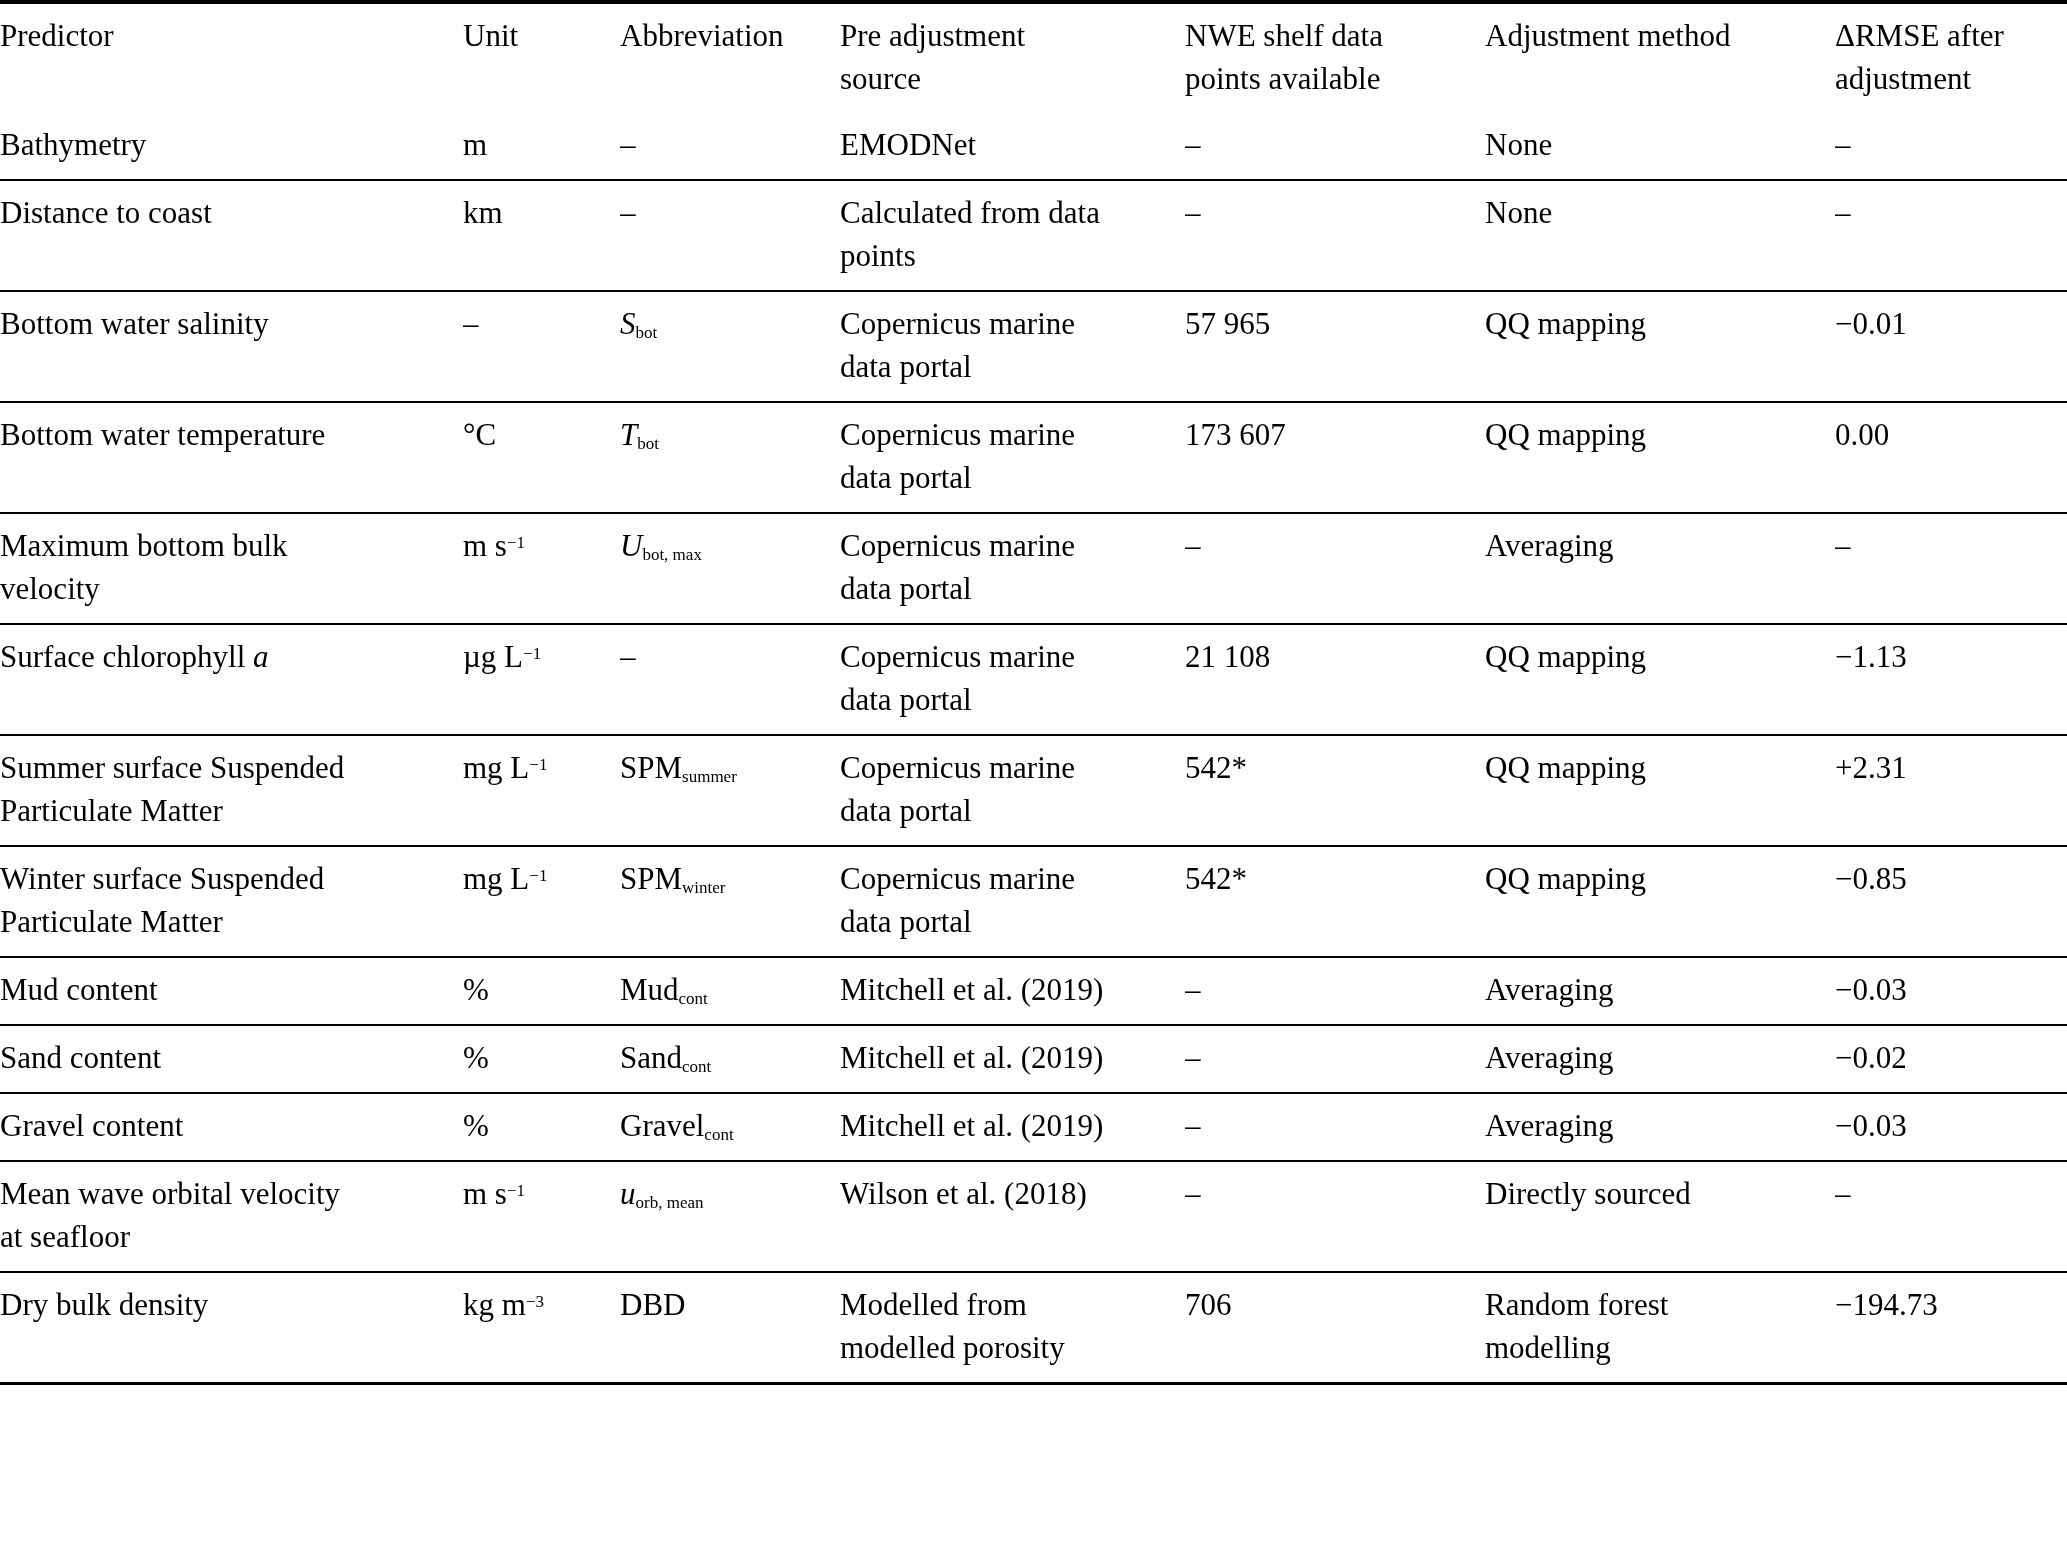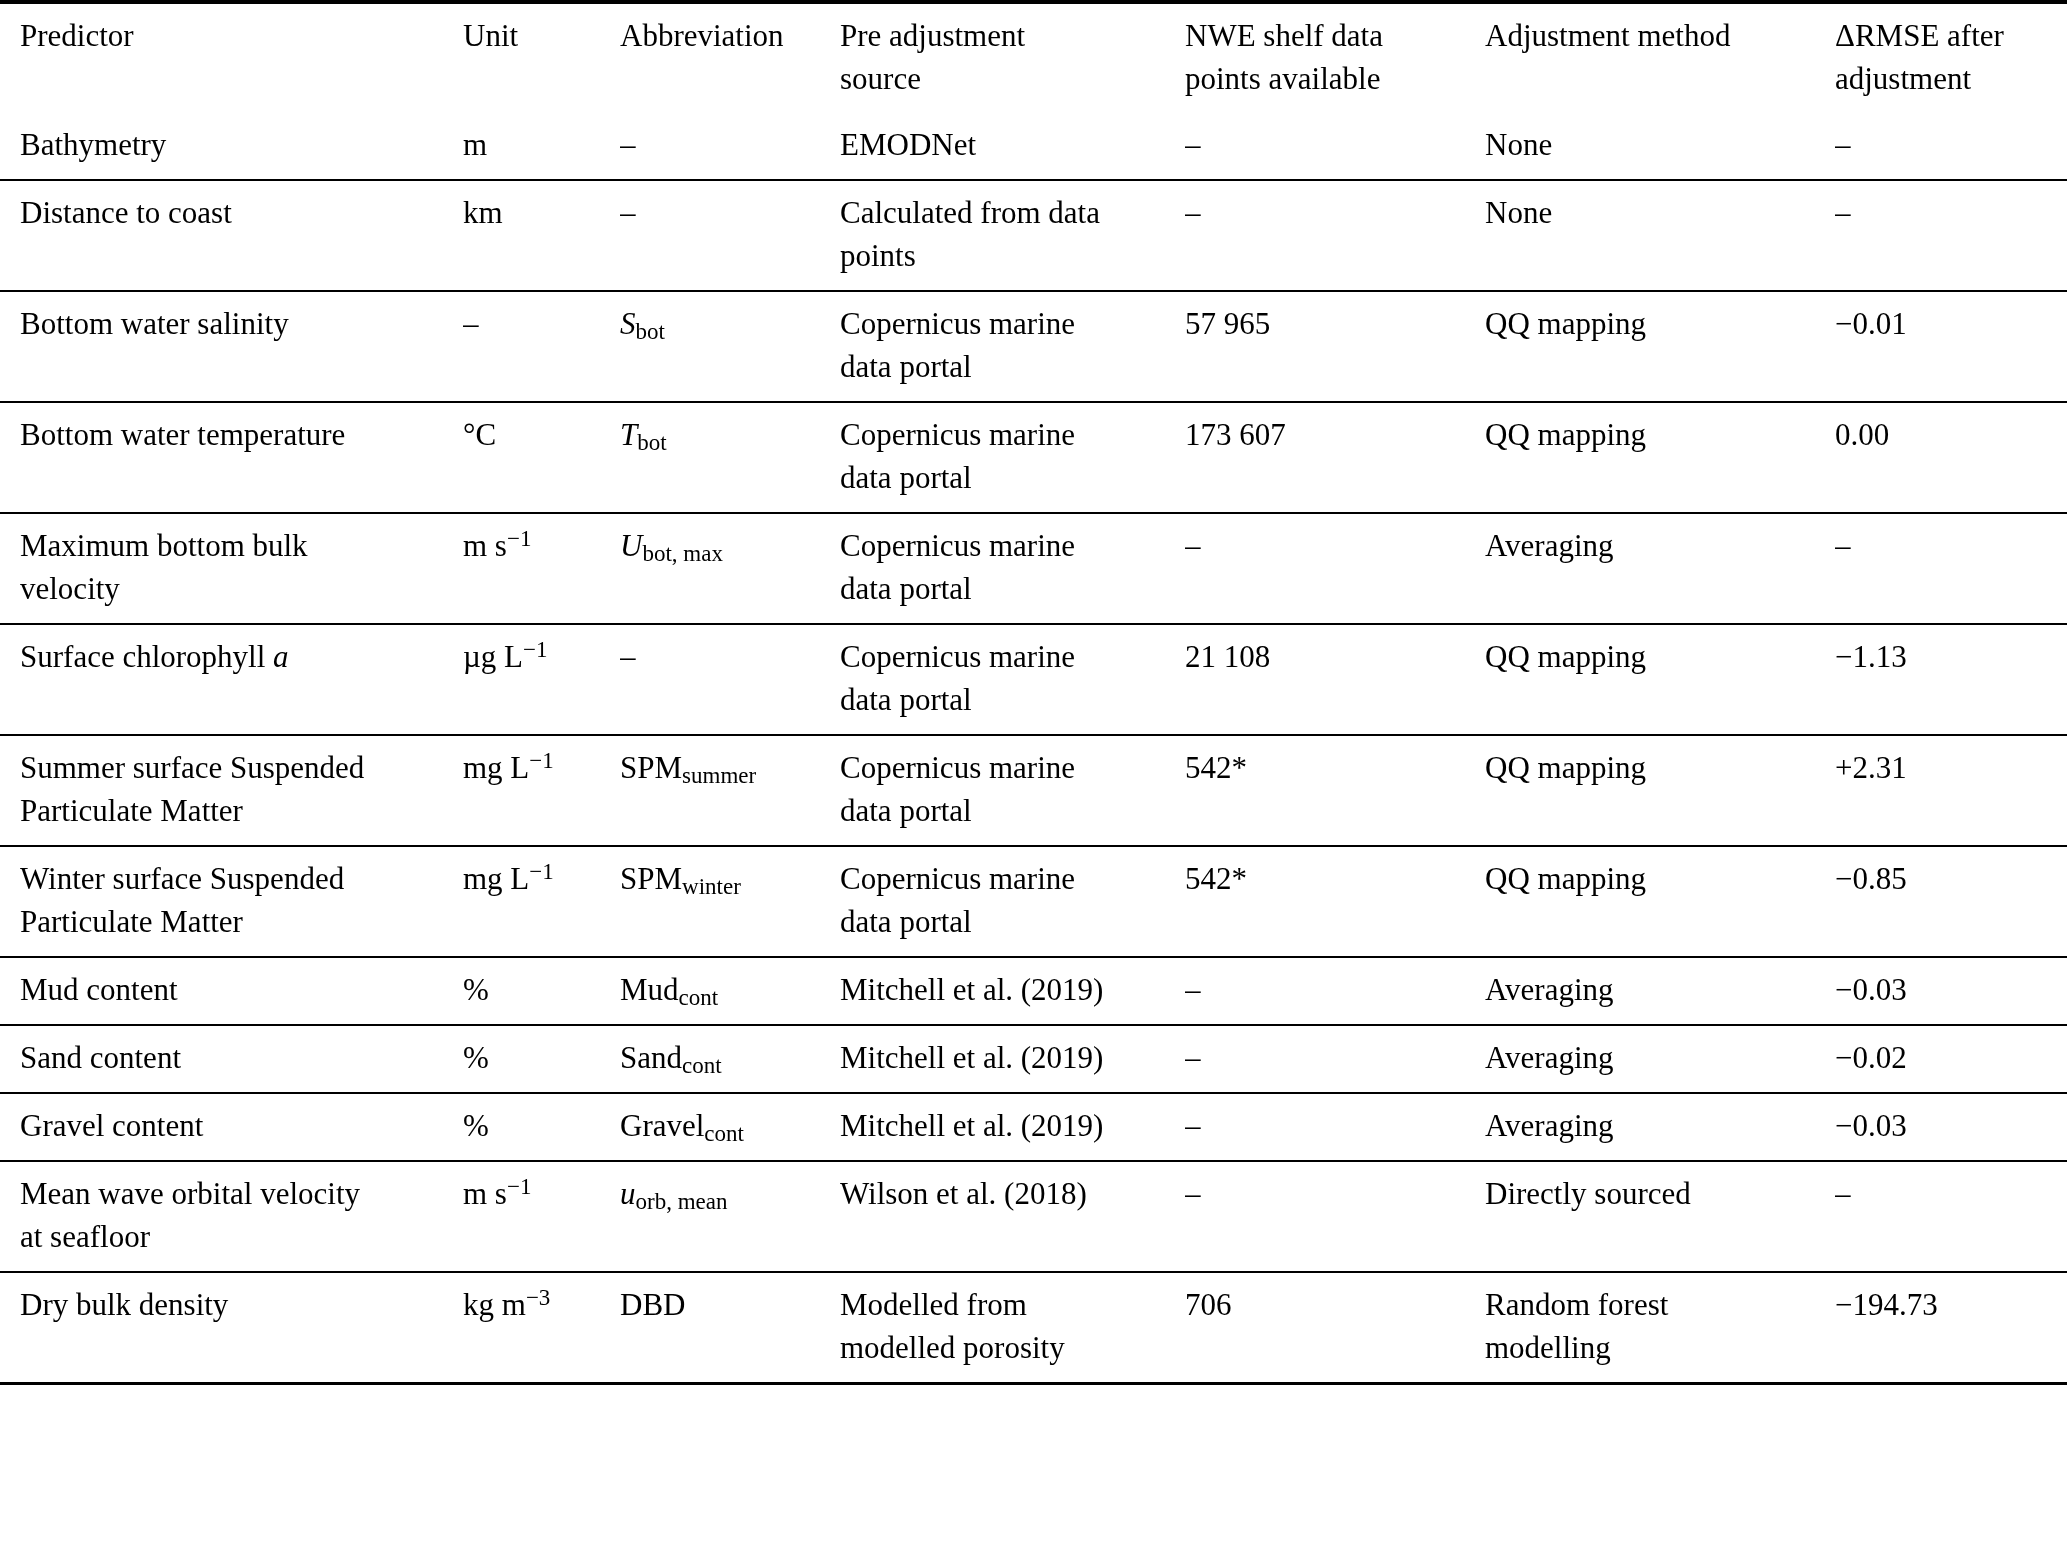--- a/index.html
+++ b/index.html
@@ -31,22 +31,22 @@
   tr:last-child { border-bottom: none; }
   th, td {
     vertical-align: top;
     text-align: left;
     font-weight: normal;
     padding: 10px 14px 13px 0;
     line-height: 43px;
     white-space: pre-line;
     overflow: hidden;
   }
-  th:first-child, td:first-child { padding-left: 20px; }
-  sub, sup { font-size: 23px; line-height: 0; }
+  th:first-child, td:first-child { }
+  sub, sup { font-size: 17px; line-height: 0; }
   sub { vertical-align: baseline; position: relative; top: 0.22em; }
   sup { vertical-align: baseline; position: relative; top: -0.45em; }
   .it { font-style: italic; }
   .ul {
     text-decoration: underline;
     text-decoration-thickness: 2px;
     text-underline-offset: 6px;
   }
 </style>
 </head>

